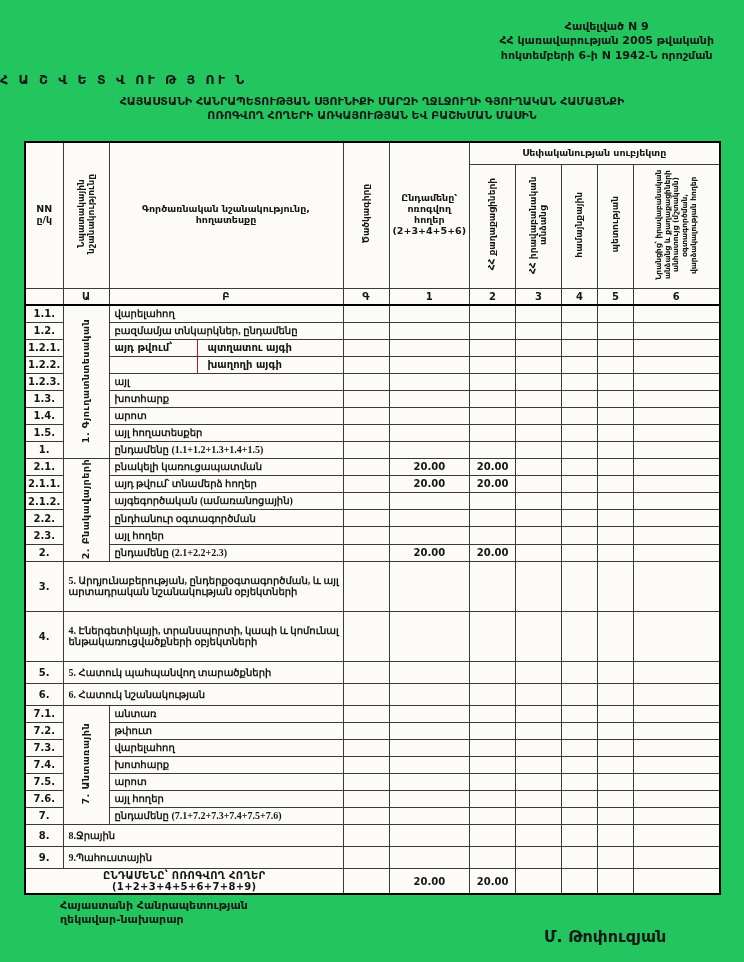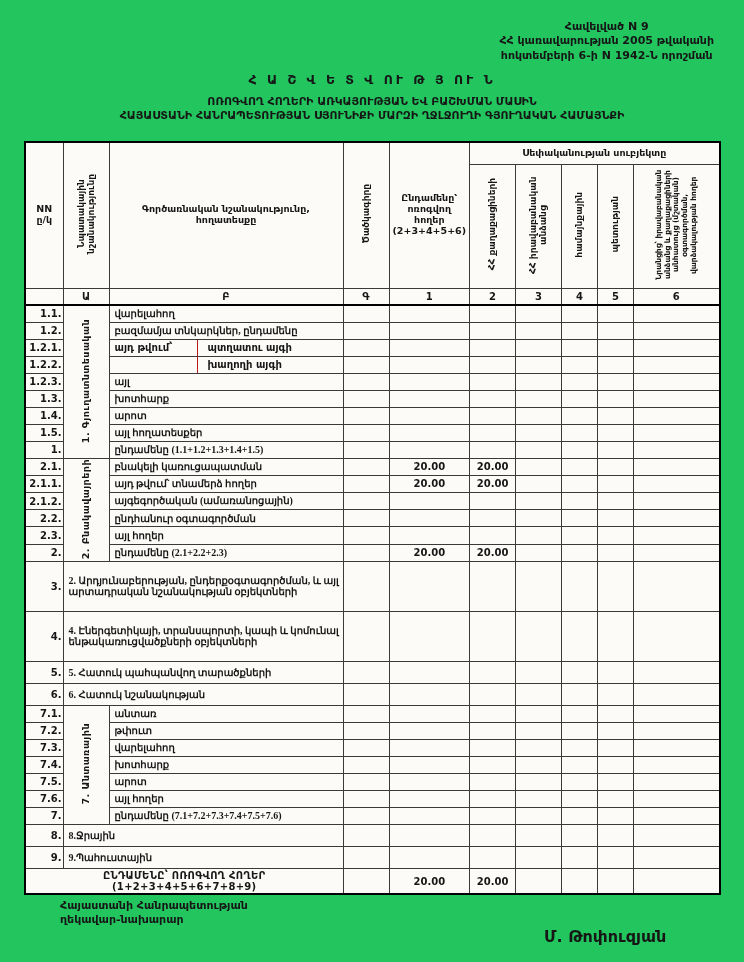--- a/index.html
+++ b/index.html
@@ -14,21 +14,21 @@
     position:relative;width:744px;height:962px;
     background:#22c55e;overflow:hidden;font-weight:700;
   }
   
   .appendix{
     position:absolute;top:20px;right:30px;
     text-align:center;font-size:11px;line-height:1.3;
   }
   .title{
     position:absolute;top:72px;left:0;width:100%;
-    text-align:center;font-size:12.5px;letter-spacing:3px;
+    text-align:left;font-size:12.5px;letter-spacing:3px;
   }
   .subtitle{
     position:absolute;top:95px;left:0;width:100%;
     text-align:center;font-size:11px;line-height:1.25;
   }
   
   table.report{
     position:absolute;top:141px;left:24px;
     border-collapse:collapse;table-layout:fixed;
     border:2px solid #000;
@@ -58,21 +58,21 @@
   th .vert{font-size:9px;}
   th.c6h .vert{font-size:7.5px;max-height:116px;text-align:center;}
   th.nnh{white-space:pre-line;font-size:10px;}
   th.totalh{font-size:9.5px;}
   
   .report tbody tr{height:17px;}
   .report tbody tr.mid{height:22px;}
   .report tbody tr.tall{height:50px;}
   .report tbody tr.grand{height:26px;margin-left:37px;}
   .report tbody td{font-size:10px;}
-  td.nn{text-align:right;font-size:9.5px;padding:0 1px;}
+  td.nn{text-align:center;font-size:9.5px;padding:0 1px;}
   td.purpose{text-align:center;}
   td.ftext,td.widecell{text-align:left;padding-left:5px;line-height:1.15;font-family:Liberation Serif, serif;}
   td.fl{border-right:1px solid #b91c1c;padding-left:5px;}
   td.fr{border-left:1px solid #84cc16;padding-left:10px;}
   td.val,td.code{text-align:center;}
   td.grand-label{text-align:center;font-size:10px;letter-spacing:0.3px;}
   
   .footer-left{
     position:absolute;top:899px;left:60px;
     font-size:11px;line-height:1.3;
@@ -89,22 +89,22 @@
 
   <div class="appendix">
     <div>Հավելված N 9</div>
     <div>ՀՀ կառավարության 2005 թվականի</div>
     <div>հոկտեմբերի 6-ի N 1942-Ն որոշման</div>
   </div>
 
   <div class="title">Հ Ա Շ Վ Ե Տ Վ ՈՒ Թ Յ ՈՒ Ն</div>
 
   <div class="subtitle">
+    <div>ՀԱՅԱՍՏԱՆԻ ՀԱՆՐԱՊԵՏՈՒԹՅԱՆ ՍՅՈՒՆԻՔԻ ՄԱՐԶԻ ՂՋԼՋՈՒՂԻ ԳՅՈՒՂԱԿԱՆ ՀԱՄԱՅՆՔԻ</div>
     <div>ՈՌՈԳՎՈՂ ՀՈՂԵՐԻ ԱՌԿԱՅՈՒԹՅԱՆ ԵՎ ԲԱՇԽՄԱՆ ՄԱՍԻՆ</div>
-    <div>ՀԱՅԱՍՏԱՆԻ ՀԱՆՐԱՊԵՏՈՒԹՅԱՆ ՍՅՈՒՆԻՔԻ ՄԱՐԶԻ ՂՋԼՋՈՒՂԻ ԳՅՈՒՂԱԿԱՆ ՀԱՄԱՅՆՔԻ</div>
   </div>
 
   <table class="report">
     <colgroup>
       <col style="width:38px">
         <col style="width:46px">
         <col style="width:88px">
         <col style="width:146px">
       <col style="width:46px">
         <col style="width:78px">
@@ -309,21 +309,21 @@
           <td class="code"></td>
           <td class="val">20.00</td>
           <td class="val">20.00</td>
           <td class="val"></td>
           <td class="val"></td>
           <td class="val"></td>
           <td class="val"></td>
         </tr>
         <tr class="tall">
           <td class="nn">3.</td>
-          <td class="widecell" colspan="3">2. Արդյունաբերության, ընդերքօգտագործման, և այլ արտադրական նշանակության օբյեկտների</td>
+          <td class="widecell" colspan="3">5. Արդյունաբերության, ընդերքօգտագործման, և այլ արտադրական նշանակության օբյեկտների</td>
           <td class="code"></td>
           <td class="val"></td>
           <td class="val"></td>
           <td class="val"></td>
           <td class="val"></td>
           <td class="val"></td>
           <td class="val"></td>
         </tr>
         <tr class="tall">
           <td class="nn">4.</td>

